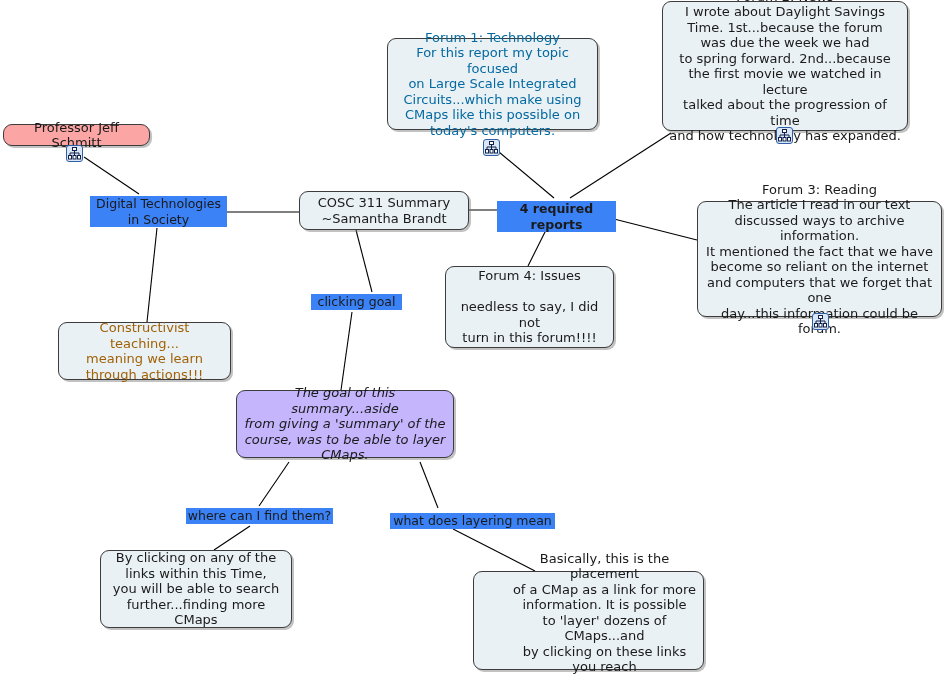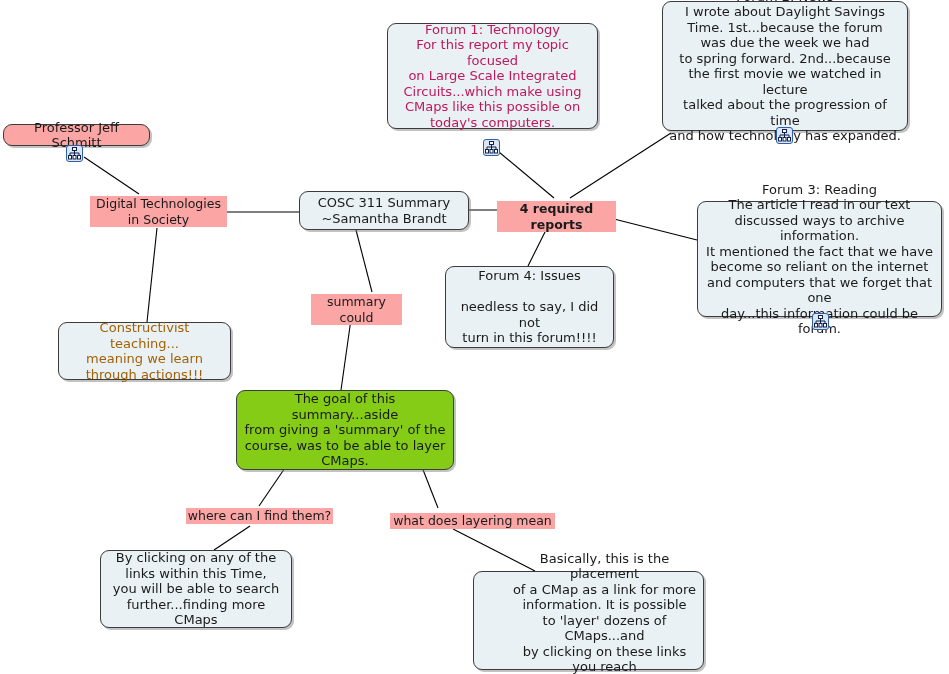--- a/index.html
+++ b/index.html
@@ -39,21 +39,21 @@
     line-height: 15.5px;
     display: flex;
     align-items: center;
     justify-content: center;
     padding: 3px 5px;
     white-space: pre-line;
     z-index: 2;
   }
   .link-label {
     position: absolute;
-    background: #fca5a5;
+    background: #3b82f6;
     color: #1a1a1a;
     font-size: 12.5px;
     line-height: 15.5px;
     text-align: center;
     white-space: pre-line;
     z-index: 3;
     padding: 0 1px;
   }
   .cmap-icon {
     position: absolute;
@@ -95,21 +95,21 @@
         <line x1="6.5" y1="3.5" x2="6.5" y2="6" stroke="#10204a" stroke-width="1"></line>
         <line x1="2" y1="6" x2="11" y2="6" stroke="#10204a" stroke-width="1"></line>
         <line x1="2" y1="6" x2="2" y2="8.5" stroke="#10204a" stroke-width="1"></line>
         <line x1="6.5" y1="6" x2="6.5" y2="8.5" stroke="#10204a" stroke-width="1"></line>
         <line x1="11" y1="6" x2="11" y2="8.5" stroke="#10204a" stroke-width="1"></line>
         <rect x="0.5" y="8.5" width="3" height="3.5" fill="#fff" stroke="#10204a" stroke-width="1"></rect>
         <rect x="5" y="8.5" width="3" height="3.5" fill="#fff" stroke="#10204a" stroke-width="1"></rect>
         <rect x="9.5" y="8.5" width="3" height="3.5" fill="#fff" stroke="#10204a" stroke-width="1"></rect>
       </svg>
     </div>
-    <div class="node" style="left: 387px; top: 23px; width: 211px; height: 106px; background: rgb(234, 241, 244); border-color: rgb(60, 60, 60); color: #be185d;">Forum 1: Technology
+    <div class="node" style="left: 387px; top: 38px; width: 211px; height: 92px; background: rgb(234, 241, 244); border-color: rgb(60, 60, 60); color: #0369a1;">Forum 1: Technology
 For this report my topic focused
 on Large Scale Integrated
 Circuits...which make using
 CMaps like this possible on
 today's computers.</div>
     <div class="cmap-icon" style="left: 483px; top: 139px; border-color: rgb(47, 95, 168); background: rgb(219, 230, 245);">
       <svg width="13" height="13" viewBox="0 0 13 13">
         <rect x="4.5" y="0.5" width="4" height="3" fill="#fff" stroke="#10204a" stroke-width="1"></rect>
         <line x1="6.5" y1="3.5" x2="6.5" y2="6" stroke="#10204a" stroke-width="1"></line>
         <line x1="2" y1="6" x2="11" y2="6" stroke="#10204a" stroke-width="1"></line>
@@ -164,33 +164,33 @@
     </div>
     <div class="node" style="left: 299px; top: 191px; width: 170px; height: 39px; background: rgb(234, 241, 244); border-color: rgb(60, 60, 60); color: rgb(26, 26, 26);">COSC 311 Summary
 ~Samantha Brandt</div>
     <div class="node" style="left: 445px; top: 266px; width: 169px; height: 82px; background: rgb(234, 241, 244); border-color: rgb(60, 60, 60); color: rgb(26, 26, 26);">Forum 4: Issues
 
 needless to say, I did not
 turn in this forum!!!!</div>
     <div class="node" style="left: 58px; top: 322px; width: 173px; height: 58px; background: rgb(234, 241, 244); border-color: rgb(60, 60, 60); color: #a16207;">Constructivist teaching...
 meaning we learn
 through actions!!!</div>
-    <div class="node" style="left: 236px; top: 390px; width: 218px; height: 80px; background: #84cc16; border-color: rgb(60, 60, 60); color: rgb(26, 26, 26);">The goal of this summary...aside
+    <div class="node" style="left: 236px; top: 390px; width: 218px; height: 68px; background: #c4b5fd; border-color: rgb(60, 60, 60); color: rgb(26, 26, 26); font-style: italic;">The goal of this summary...aside
 from giving a 'summary' of the
 course, was to be able to layer
 CMaps.</div>
     <div class="node" style="left: 100px; top: 550px; width: 192px; height: 78px; background: rgb(234, 241, 244); border-color: rgb(60, 60, 60); color: rgb(26, 26, 26);">By clicking on any of the
 links within this Time,
 you will be able to search
 further...finding more CMaps</div>
     <div class="node" style="left: 473px; top: 571px; width: 231px; height: 99px; background: rgb(234, 241, 244); border-color: rgb(60, 60, 60); color: rgb(26, 26, 26); padding-left: 37px;">Basically, this is the placement
 of a CMap as a link for more
 information.  It is possible
 to 'layer' dozens of CMaps...and
 by clicking on these links you reach
 new information.</div>
     <div class="link-label" style="left: 90px; top: 196px; width: 135px; color: rgb(26, 26, 26);">Digital Technologies
 in Society</div>
     <div class="link-label" style="left: 497px; top: 201px; width: 117px; color: rgb(26, 26, 26); font-weight: bold;">4 required reports</div>
-    <div class="link-label" style="left: 311px; top: 294px; width: 89px; color: rgb(26, 26, 26);">summary could</div>
+    <div class="link-label" style="left: 311px; top: 294px; width: 89px; color: rgb(26, 26, 26);">clicking goal</div>
     <div class="link-label" style="left: 186px; top: 508px; width: 145px; color: rgb(26, 26, 26);">where can I find them?</div>
     <div class="link-label" style="left: 390px; top: 513px; width: 163px; color: rgb(26, 26, 26);">what does layering mean</div>
   </div>
 
 </body></html>

